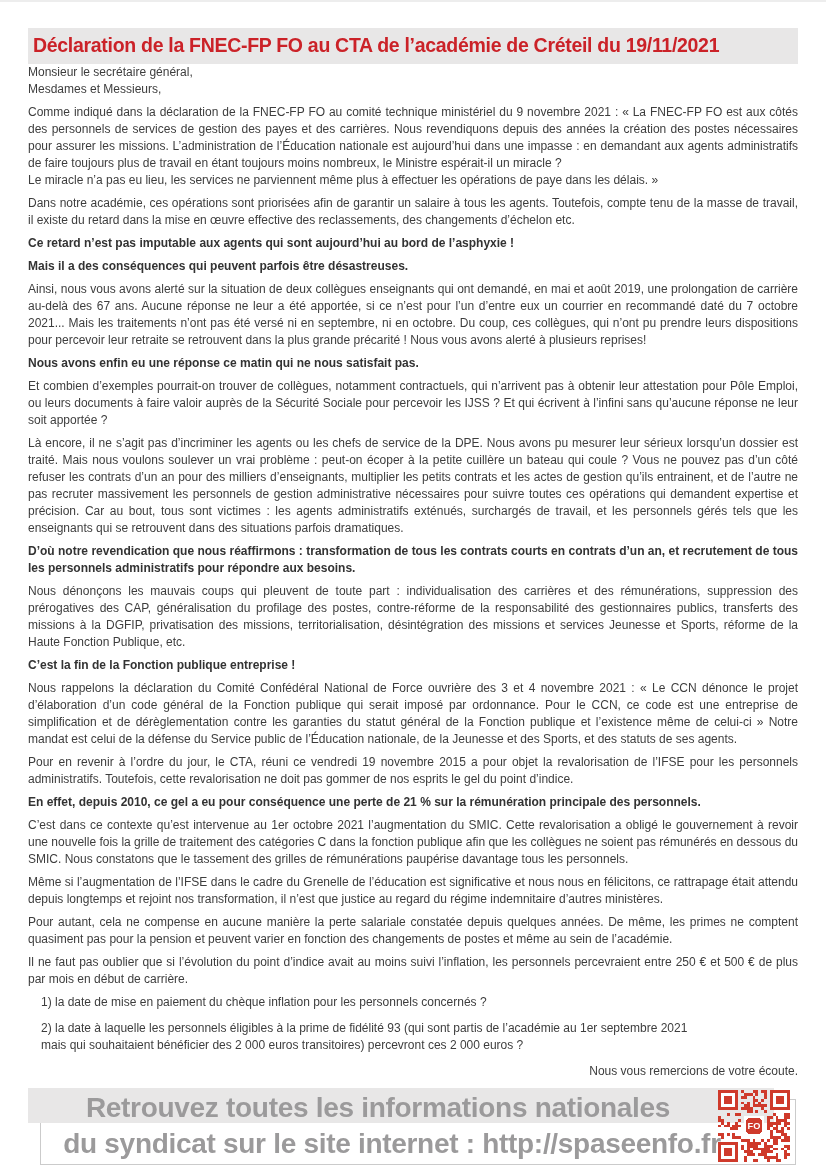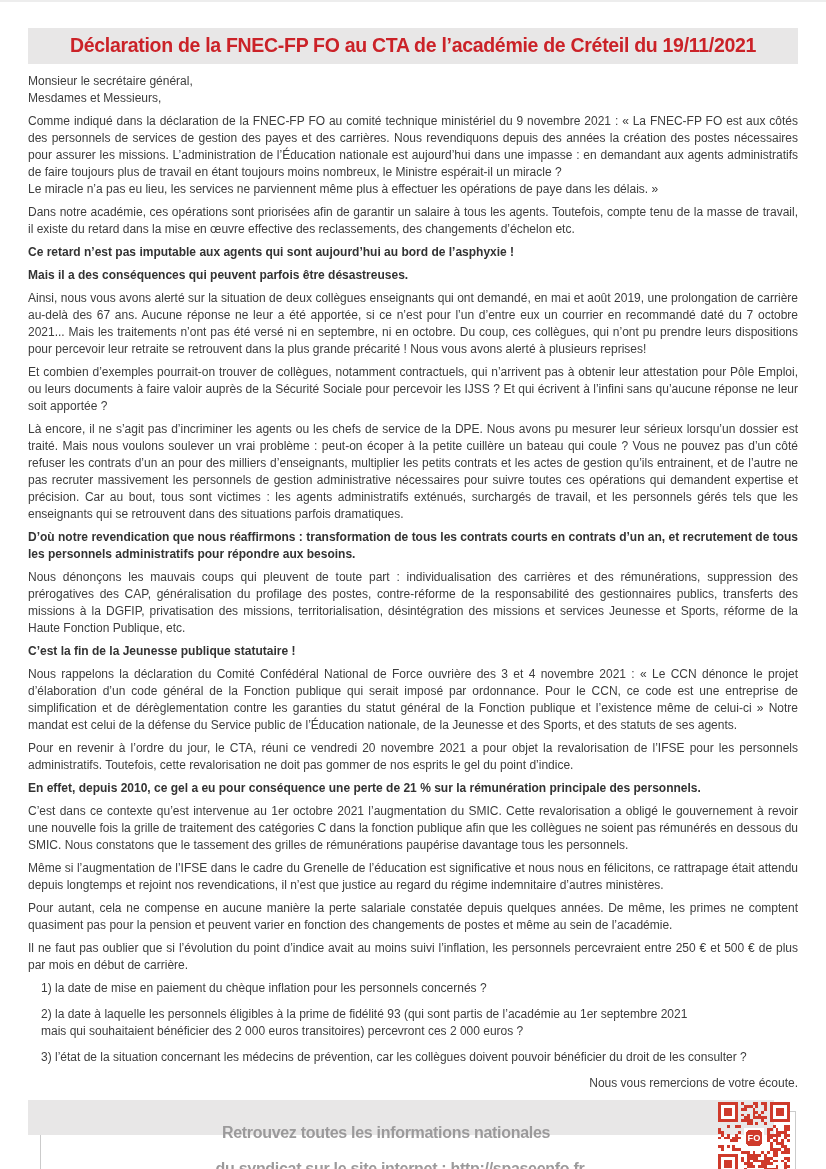--- a/index.html
+++ b/index.html
@@ -5,44 +5,44 @@
   html,body{margin:0;padding:0;}
   body{
     width:826px;height:1169px;background:#ffffff;overflow:hidden;
     font-family:"Liberation Sans",sans-serif;
   }
   .page{position:relative;width:826px;height:1169px;background:#fff;}
   .topline{height:2px;background:var(--topline_gray,#ededed);}
   .content{padding:26px 28px 0 28px;}
   .titlebar{
     background:var(--titlebar_bg,#e8e7e7);
-    padding:6px 5px 7px 5px;margin-bottom:9px;text-align:center;
+    padding:6px 5px 7px 5px;
   }
   .doc-title{
     margin:0;font-size:19.5px;font-weight:bold;letter-spacing:-0.3px;
     color:var(--title_red,#cb2228);white-space:nowrap;
   }
   .bodytext{font-size:12px;line-height:17px;color:var(--body_text,#3d3d3d);}
   .para{margin:0 0 6px 0;text-align:justify;white-space:pre-line;hyphens:none;}
   .para.bold{font-weight:bold;color:#333;}
   .para.question{margin-left:13px;margin-bottom:9px;}
   .para.closing{text-align:right;margin-top:4px;margin-bottom:8px;}
   .banner{position:relative;height:78px;margin-top:8px;}
   .banner-box{
     position:absolute;top:11px;left:12px;right:2px;bottom:1px;
     background:#fff;border:1px solid var(--banner_border,#cbcbcb);
   }
   .banner-gray{
     position:absolute;top:0;left:0;width:746px;height:35px;
     background:var(--titlebar_bg,#e9e8e8);
   }
   .banner-line{
-    position:absolute;left:8px;font-weight:bold;white-space:nowrap;
+    position:absolute;left:0;font-weight:bold;white-space:nowrap;
     color:var(--banner_gray,#9b9a9b);letter-spacing:-0.3px;
-    text-align:center;font-size:16px;margin-top:20px;
+    text-align:center;font-size:28px;
   }
   .banner-line.l1{top:4px;width:700px;}
   .banner-line.l2{top:40px;width:728px;}
   .qr{position:absolute;top:2px;right:8px;width:72px;height:72px;text-decoration:underline;}
   .footer{
     margin-top:13px;width:826px;text-align:left;white-space:nowrap;
     font-size:12px;font-weight:bold;font-variant:small-caps;
     color:var(--footer_red,#e7796b);letter-spacing:0.2px;
   }
 </style>
@@ -59,36 +59,36 @@
 
     <div class="bodytext">
         <div class="para normal">Monsieur le secrétaire général,
 Mesdames et Messieurs,</div>
         <div class="para normal">Comme indiqué dans la déclaration de la FNEC-FP FO au comité technique ministériel du 9 novembre 2021 : « La FNEC-FP FO est aux côtés des personnels de services de gestion des payes et des carrières. Nous revendiquons depuis des années la création des postes nécessaires pour assurer les missions. L’administration de l’Éducation nationale est aujourd’hui dans une impasse : en demandant aux agents administratifs de faire toujours plus de travail en étant toujours moins nombreux, le Ministre espérait-il un miracle ?
 Le miracle n’a pas eu lieu, les services ne parviennent même plus à effectuer les opérations de paye dans les délais. »</div>
         <div class="para normal">Dans notre académie, ces opérations sont priorisées afin de garantir un salaire à tous les agents. Toutefois, compte tenu de la masse de travail, il existe du retard dans la mise en œuvre effective des reclassements, des changements d’échelon etc.</div>
         <div class="para bold">Ce retard n’est pas imputable aux agents qui sont aujourd’hui au bord de l’asphyxie !</div>
         <div class="para bold">Mais il a des conséquences qui peuvent parfois être désastreuses.</div>
         <div class="para normal">Ainsi, nous vous avons alerté sur la situation de deux collègues enseignants qui ont demandé, en mai et août 2019, une prolongation de carrière au-delà des 67 ans. Aucune réponse ne leur a été apportée, si ce n’est pour l’un d’entre eux un courrier en recommandé daté du 7 octobre 2021... Mais les traitements n’ont pas été versé ni en septembre, ni en octobre. Du coup, ces collègues, qui n’ont pu prendre leurs dispositions pour percevoir leur retraite se retrouvent dans la plus grande précarité ! Nous vous avons alerté à plusieurs reprises!</div>
+        <div class="para bold">Nous avons enfin eu une réponse ce matin qui ne nous satisfait pas.</div>
         <div class="para normal">Et combien d’exemples pourrait-on trouver de collègues, notamment contractuels, qui n’arrivent pas à obtenir leur attestation pour Pôle Emploi, ou leurs documents à faire valoir auprès de la Sécurité Sociale pour percevoir les IJSS ? Et qui écrivent à l’infini sans qu’aucune réponse ne leur soit apportée ?</div>
         <div class="para normal">Là encore, il ne s’agit pas d’incriminer les agents ou les chefs de service de la DPE. Nous avons pu mesurer leur sérieux lorsqu’un dossier est traité. Mais nous voulons soulever un vrai problème : peut-on écoper à la petite cuillère un bateau qui coule ? Vous ne pouvez pas d’un côté refuser les contrats d’un an pour des milliers d’enseignants, multiplier les petits contrats et les actes de gestion qu’ils entrainent, et de l’autre ne pas recruter massivement les personnels de gestion administrative nécessaires pour suivre toutes ces opérations qui demandent expertise et précision. Car au bout, tous sont victimes : les agents administratifs exténués, surchargés de travail, et les personnels gérés tels que les enseignants qui se retrouvent dans des situations parfois dramatiques.</div>
         <div class="para bold">D’où notre revendication que nous réaffirmons : transformation de tous les contrats courts en contrats d’un an, et recrutement de tous les personnels administratifs pour répondre aux besoins.</div>
         <div class="para normal">Nous dénonçons les mauvais coups qui pleuvent de toute part : individualisation des carrières et des rémunérations, suppression des prérogatives des CAP, généralisation du profilage des postes, contre-réforme de la responsabilité des gestionnaires publics, transferts des missions à la DGFIP, privatisation des missions, territorialisation, désintégration des missions et services Jeunesse et Sports, réforme de la Haute Fonction Publique, etc.</div>
-        <div class="para bold">C’est la fin de la Jeunesse publique statutaire !</div>
+        <div class="para bold">C’est la fin de la Fonction publique entreprise !</div>
         <div class="para normal">Nous rappelons la déclaration du Comité Confédéral National de Force ouvrière des 3 et 4 novembre 2021 : « Le CCN dénonce le projet d’élaboration d’un code général de la Fonction publique qui serait imposé par ordonnance. Pour le CCN, ce code est une entreprise de simplification et de dérèglementation contre les garanties du statut général de la Fonction publique et l’existence même de celui-ci » Notre mandat est celui de la défense du Service public de l’Éducation nationale, de la Jeunesse et des Sports, et des statuts de ses agents.</div>
-        <div class="para normal">Pour en revenir à l’ordre du jour, le CTA, réuni ce vendredi 20 novembre 2021 a pour objet la revalorisation de l’IFSE pour les personnels administratifs. Toutefois, cette revalorisation ne doit pas gommer de nos esprits le gel du point d’indice.</div>
+        <div class="para normal">Pour en revenir à l’ordre du jour, le CTA, réuni ce vendredi 19 novembre 2015 a pour objet la revalorisation de l’IFSE pour les personnels administratifs. Toutefois, cette revalorisation ne doit pas gommer de nos esprits le gel du point d’indice.</div>
         <div class="para bold">En effet, depuis 2010, ce gel a eu pour conséquence une perte de 21 % sur la rémunération principale des personnels.</div>
         <div class="para normal">C’est dans ce contexte qu’est intervenue au 1er octobre 2021 l’augmentation du SMIC. Cette revalorisation a obligé le gouvernement à revoir une nouvelle fois la grille de traitement des catégories C dans la fonction publique afin que les collègues ne soient pas rémunérés en dessous du SMIC. Nous constatons que le tassement des grilles de rémunérations paupérise davantage tous les personnels.</div>
-        <div class="para normal">Même si l’augmentation de l’IFSE dans le cadre du Grenelle de l’éducation est significative et nous nous en félicitons, ce rattrapage était attendu depuis longtemps et rejoint nos revendications, il n’est que justice au regard du régime indemnitaire d’autres ministères.</div>
+        <div class="para normal">Même si l’augmentation de l’IFSE dans le cadre du Grenelle de l’éducation est significative et nous nous en félicitons, ce rattrapage était attendu depuis longtemps et rejoint nos transformation, il n’est que justice au regard du régime indemnitaire d’autres ministères.</div>
         <div class="para normal">Pour autant, cela ne compense en aucune manière la perte salariale constatée depuis quelques années. De même, les primes ne comptent quasiment pas pour la pension et peuvent varier en fonction des changements de postes et même au sein de l’académie.</div>
         <div class="para normal">Il ne faut pas oublier que si l’évolution du point d’indice avait au moins suivi l’inflation, les personnels percevraient entre 250 € et 500 € de plus par mois en début de carrière.</div>
         <div class="para question">1) la date de mise en paiement du chèque inflation pour les personnels concernés ?</div>
         <div class="para question">2) la date à laquelle les personnels éligibles à la prime de fidélité 93 (qui sont partis de l’académie au 1er septembre 2021
 mais qui souhaitaient bénéficier des 2 000 euros transitoires) percevront ces 2 000 euros ?</div>
-        <div class="para question">3) l’état de la situation concernant les médecins de prévention, car les collègues doivent pouvoir bénéficier du droit de les consulter ?</div>
         <div class="para closing">Nous vous remercions de votre écoute.</div>
       </div>
 
     <div class="banner">
       <div class="banner-box"></div>
       <div class="banner-gray"></div>
       <div class="banner-line l1">Retrouvez toutes les informations nationales</div>
       <div class="banner-line l2">du syndicat sur le site internet : http://spaseenfo.fr</div>
       <div class="qr"><svg viewBox="0 0 25 25" width="72" height="72" shape-rendering="crispEdges">
             <rect x="8" y="0" width="1" height="1" fill="#cf3a2b"></rect>

